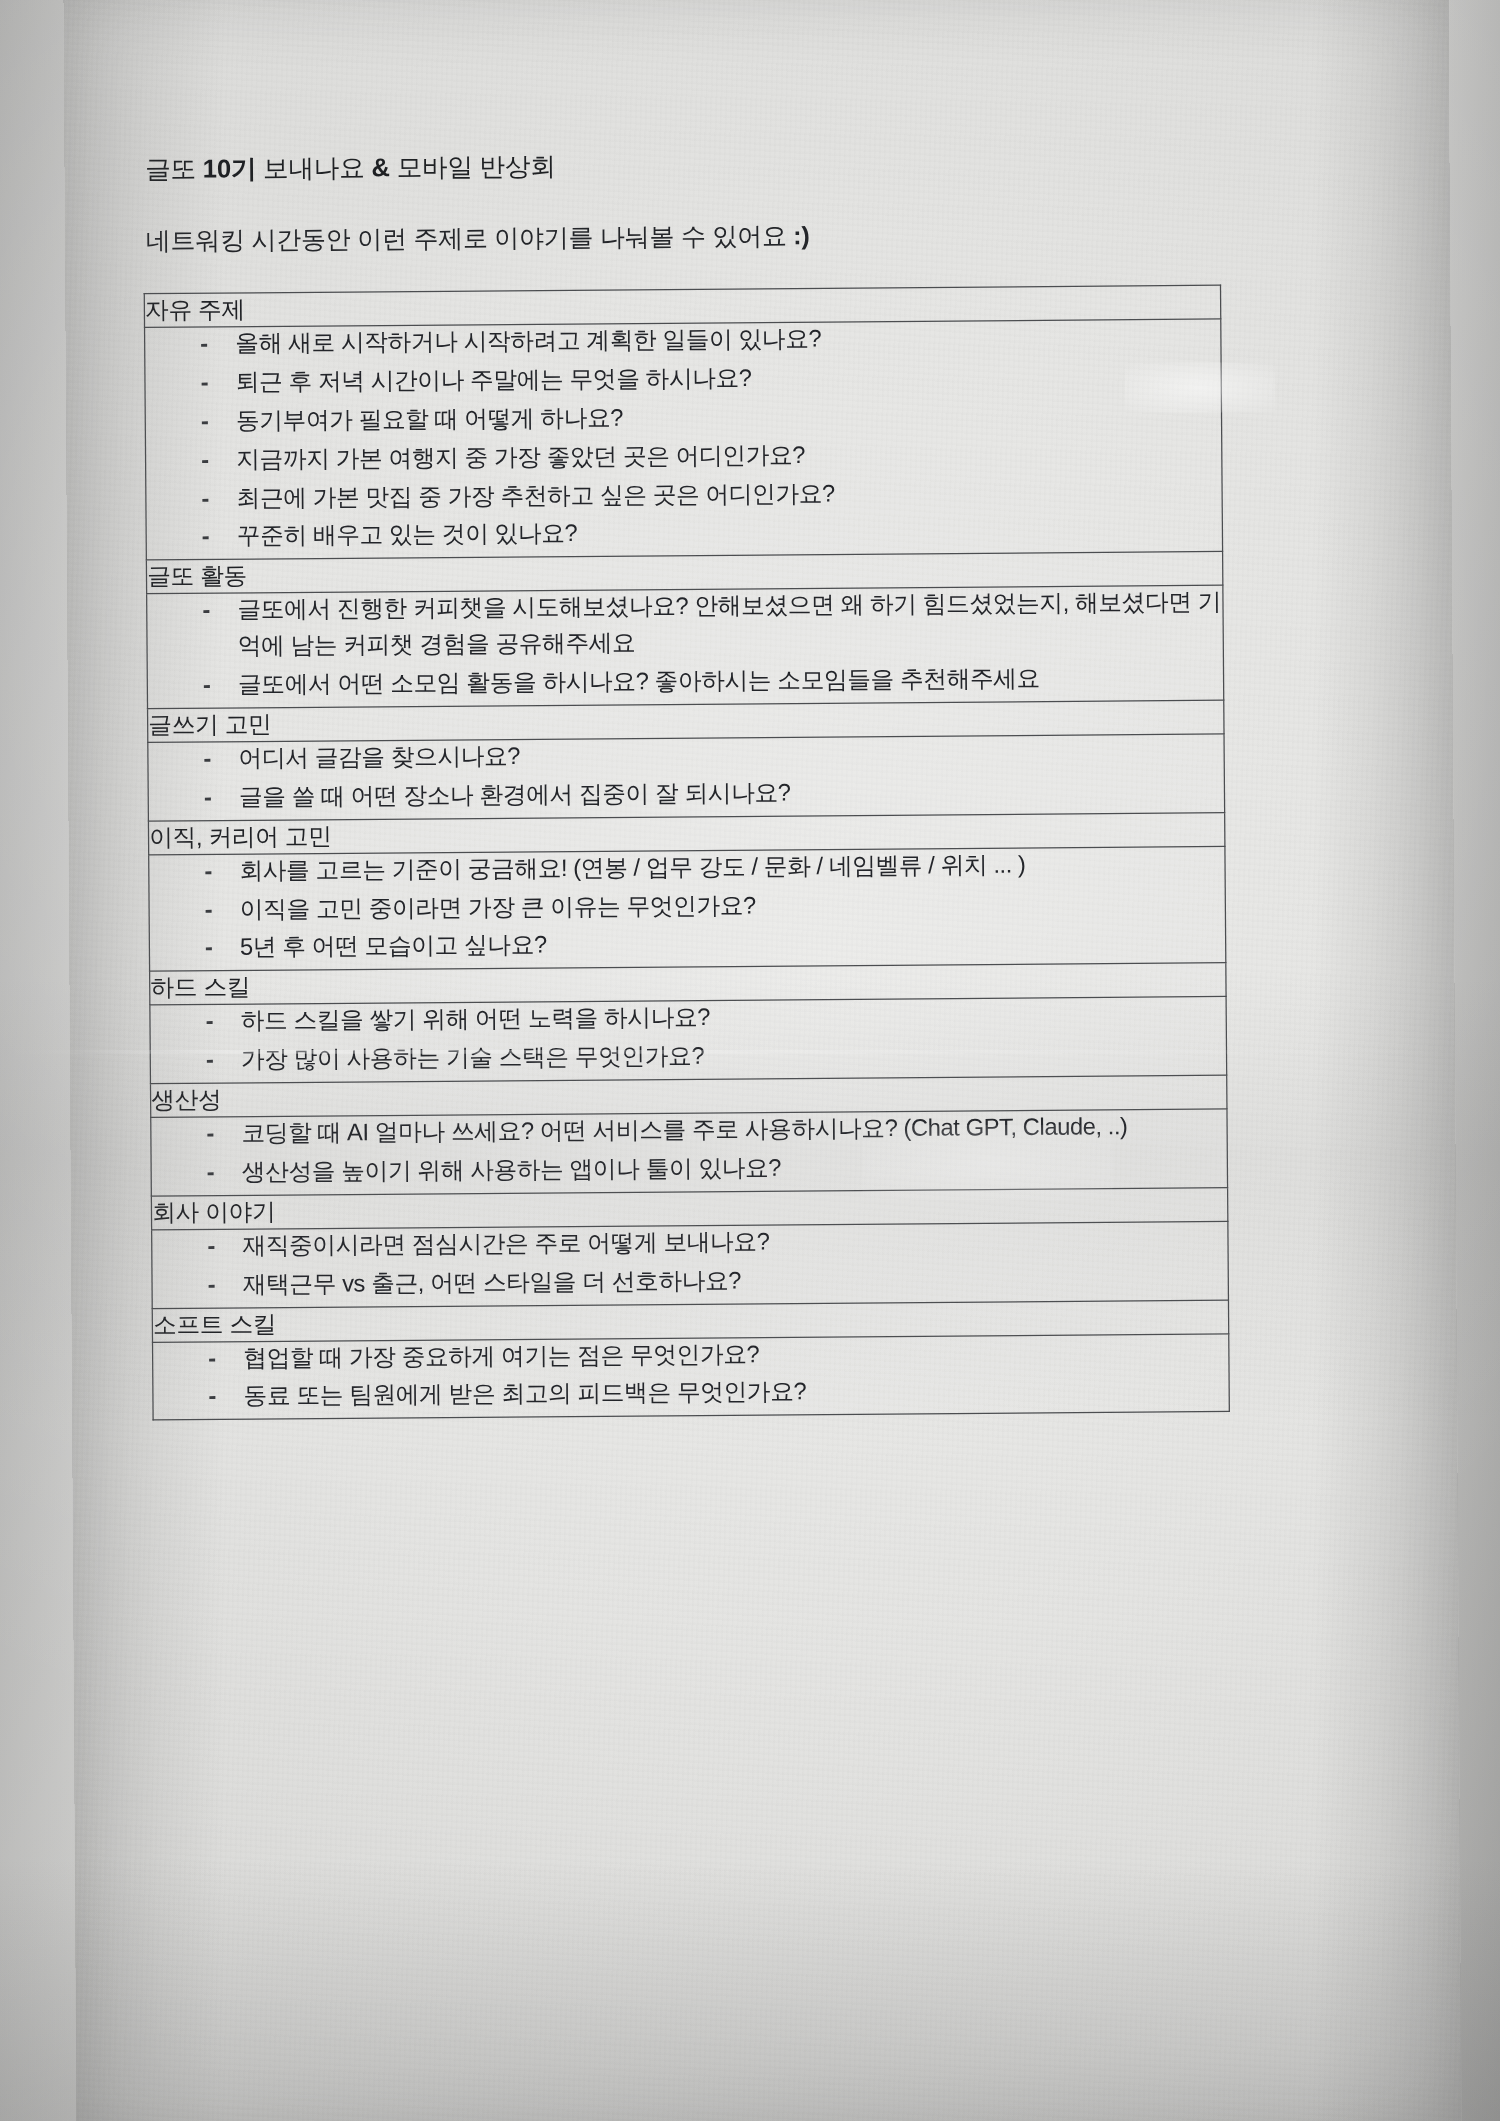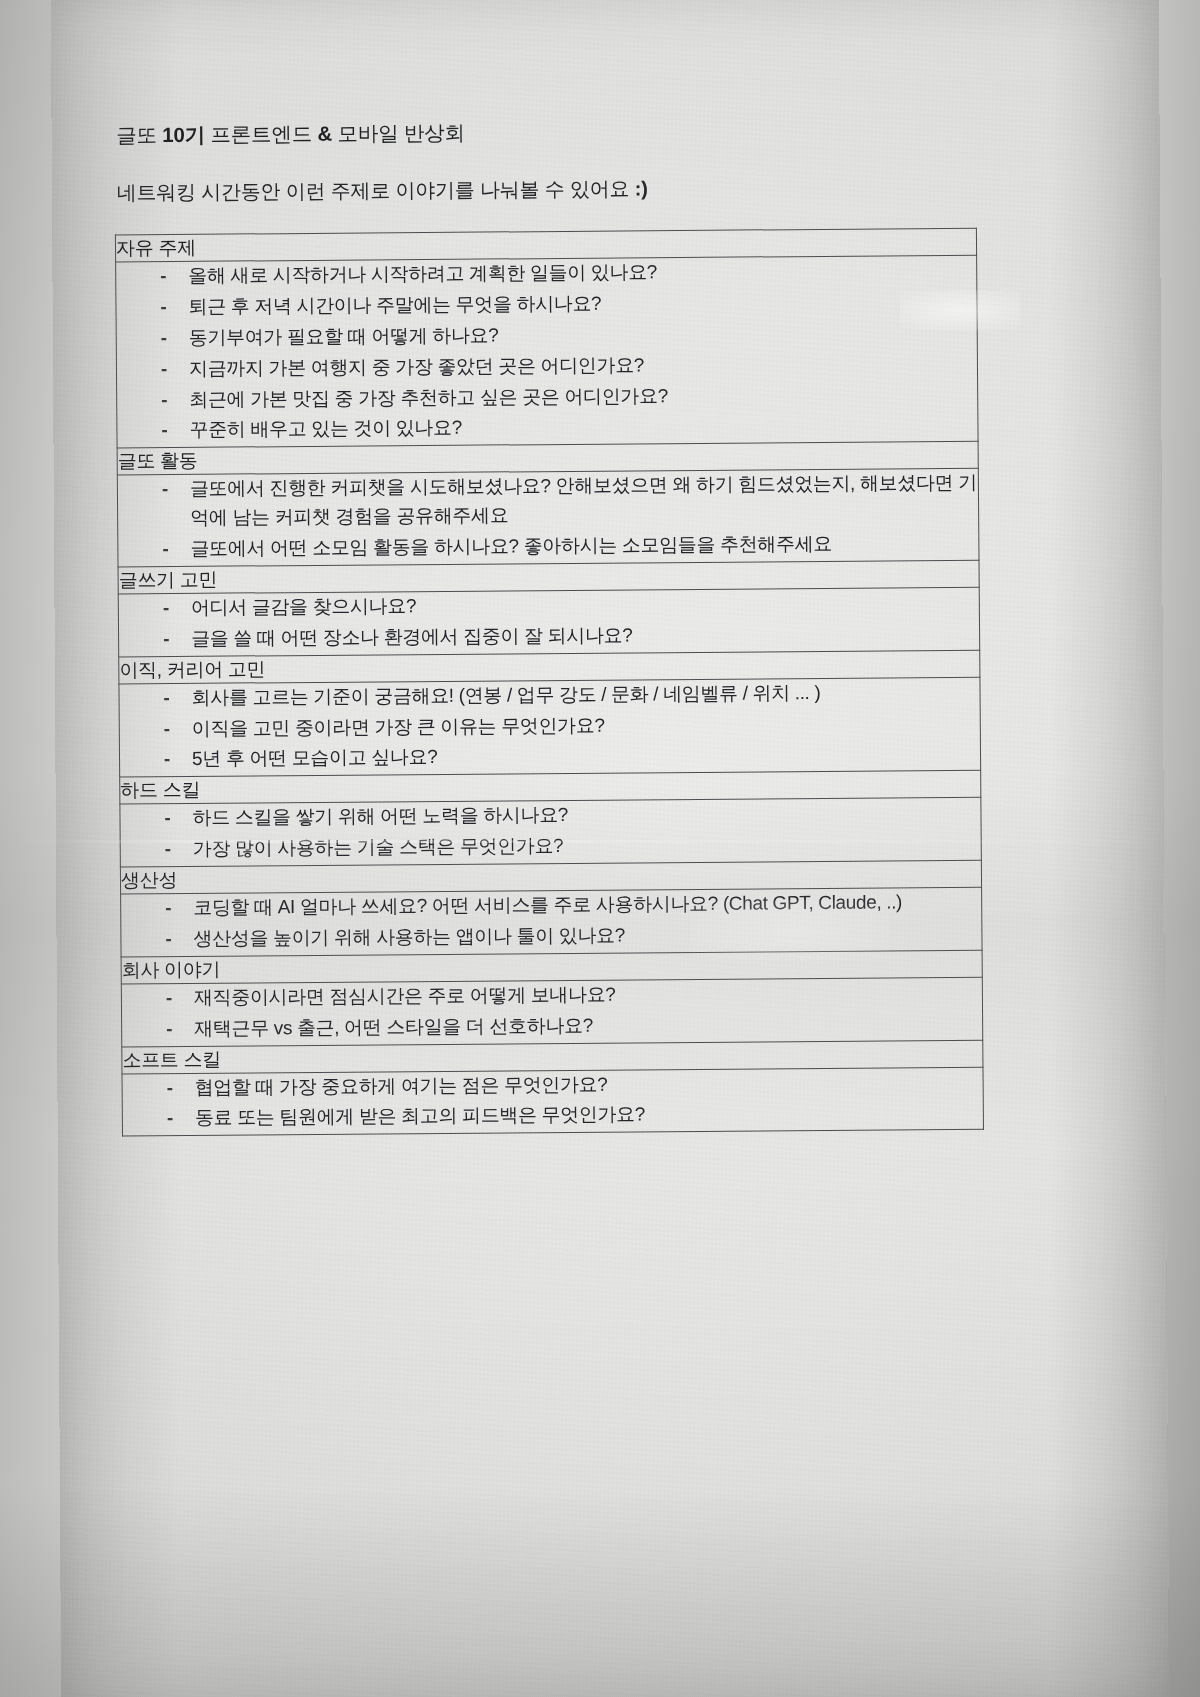--- a/index.html
+++ b/index.html
@@ -165,21 +165,21 @@
 </head>
 <body>
 
 <div id="paper-photo">
   <div id="paper-sheet">
     <div id="paper-grain"></div>
   </div>
 
   <div id="doc">
     <div class="doc-title">
-      <span>글또 </span><b>10기</b><span> 프론트엔드 </span><b>&amp;</b><span> 모바일 반상회</span>
+      <span>글또 </span><b>10기</b><span> 보내나요 </span><b>&amp;</b><span> 모바일 반상회</span>
     </div>
 
     <div class="doc-subtitle">
       <span>네트워킹 시간동안 이런 주제로 이야기를 나눠볼 수 있어요 </span><b>:)</b>
     </div>
 
     <table class="topics">
       <tbody id="topics-body">
           <tr>
             <td class="cat-cell"><span class="cat-label">자유 주제</span></td>

